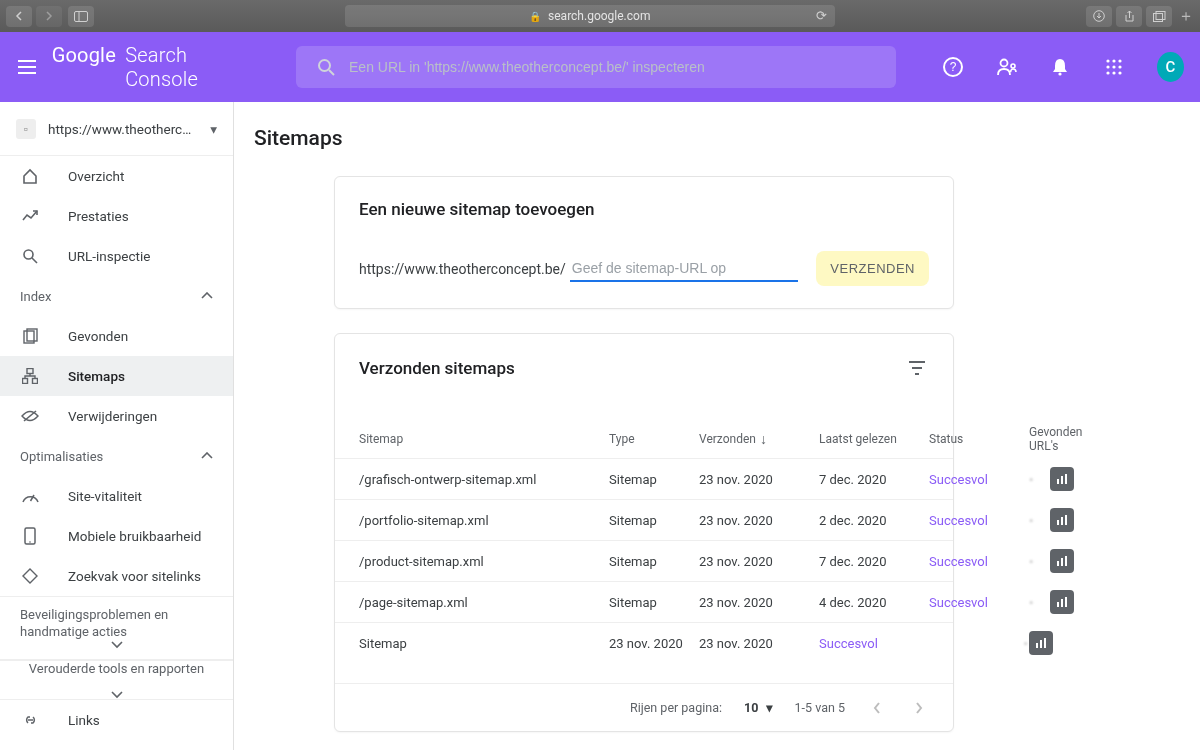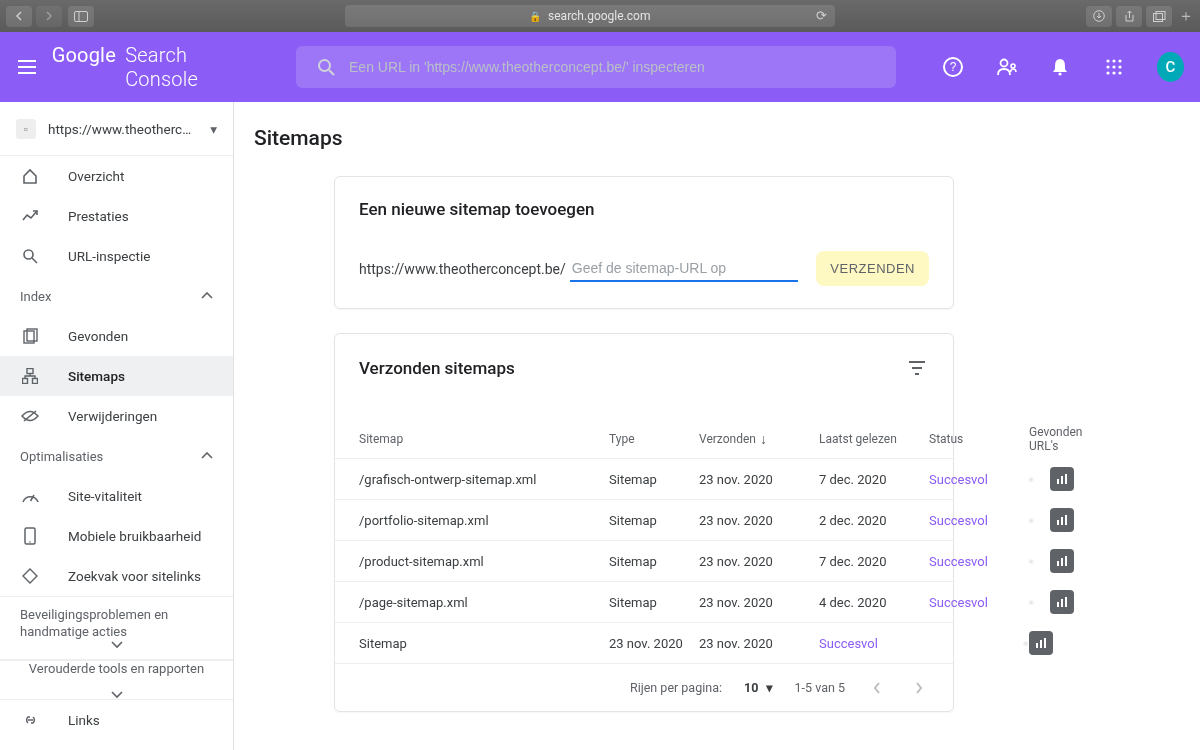--- a/index.html
+++ b/index.html
@@ -64,21 +64,21 @@
   .thead, .trow { display:grid; grid-template-columns: 250px 90px 120px 110px 100px 1fr 40px; align-items:center; padding:0 24px; }
   .thead { height:38px; color:#5f6368; font-size:12px; }
   .th { display:flex; align-items:center; gap:4px; }
   .th.sort .arrow { font-size:14px; }
   .trow { height:41px; border-top:1px solid #eee; color:#3c4043; }
   .success { color:#8b5cf6; }
   .chip-ico { width:24px; height:24px; border-radius:4px; background:#5f6368; color:#fff; display:flex; align-items:center; justify-content:center; margin-left:auto;}
   .blur { color:#c8c8c8; filter:blur(1px); letter-spacing:1px;}
 
   
-  .tfoot { height:48px; display:flex; align-items:center; justify-content:flex-end; gap:22px; padding:0 24px; color:#5f6368; font-size:12.5px; border-top:1px solid #eee;}
+  .tfoot { height:48px; display:flex; align-items:center; justify-content:flex-end; gap:22px; padding:0 24px; color:#5f6368; font-size:12.5px; border-top:1px solid #eee;margin-top:20px;}
   .sel { display:flex; align-items:center; gap:8px; color:#3c4043;font-weight:bold;}
   .pg-ico { width:20px; height:20px; display:flex; align-items:center; justify-content:center; color:#bdbdbd; cursor:pointer;}
 
   
   .filter-ico { width:24px; height:24px; color:#5f6368; display:flex; align-items:center; justify-content:center; cursor:pointer;}
 
   svg { display:block; }
 </style>
 </head>
 <body>

